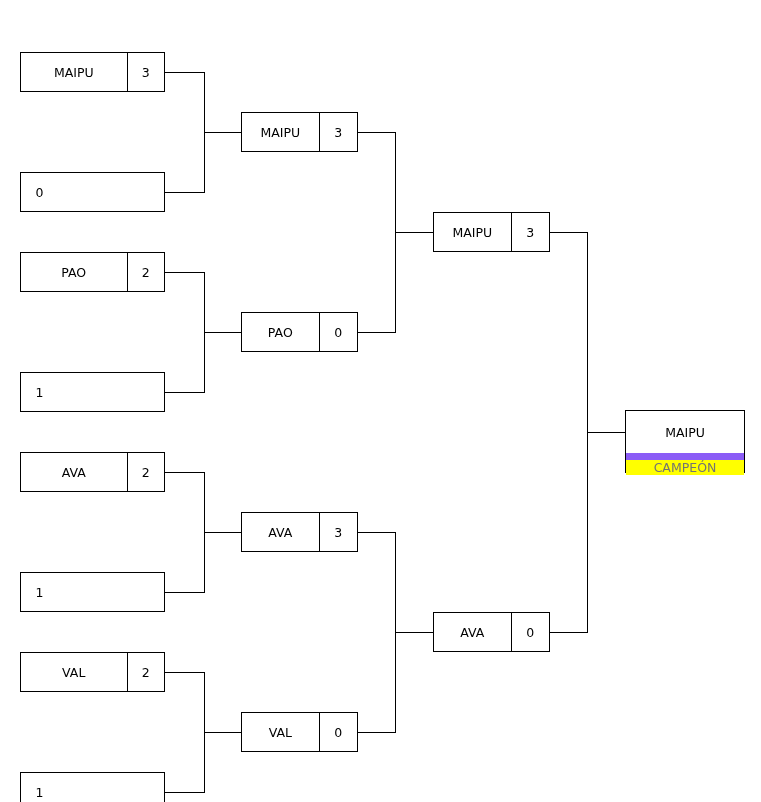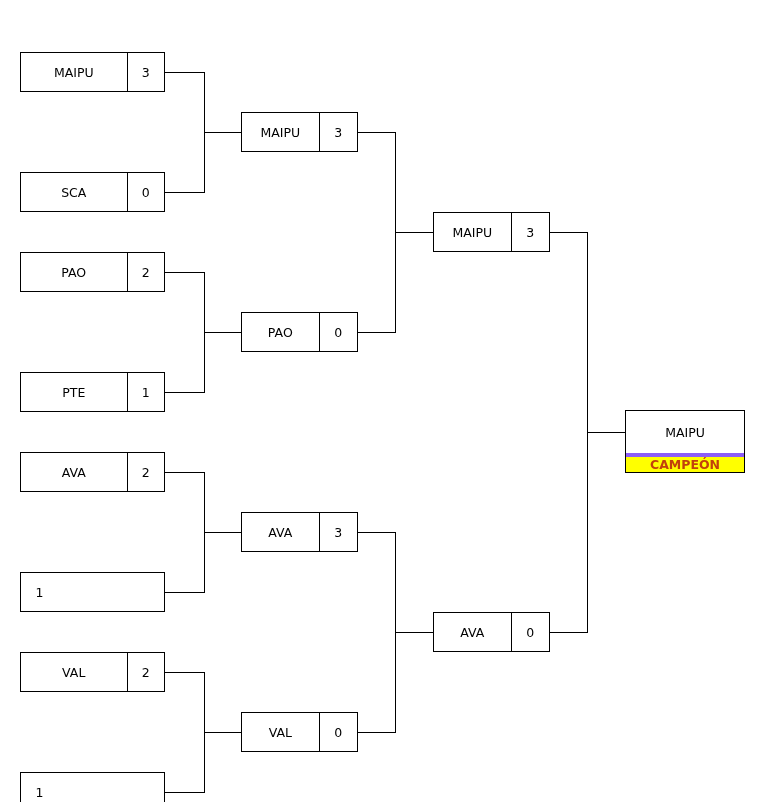--- a/index.html
+++ b/index.html
@@ -88,47 +88,44 @@
     font-size: 12.5px;
     color: #000000;
     box-sizing: border-box;
   }
   .champion-label {
     flex: 1 1 auto;
     display: flex;
     align-items: center;
     justify-content: center;
     font-size: 12.5px;
-    color: #c2410c;
+    color: #737373;
     background: #ffff00;
-    border-top: 4px solid #8b5cf6;
-    box-sizing: border-box;
-    font-weight: bold;
+    border-top: 7px solid #8b5cf6;
+    box-sizing: border-box;
   }
 </style>
 </head>
 <body>
 
 <div id="bracket">
 
   <div class="match r1" style="top:20px">
     <div class="team-name">MAIPU</div>
     <div class="team-score">3</div>
   </div>
   <div class="match r1" style="top:140px">
-    <div class="team-name">SCA</div>
     <div class="team-score">0</div>
   </div>
 
   <div class="match r1" style="top:220px">
     <div class="team-name">PAO</div>
     <div class="team-score">2</div>
   </div>
   <div class="match r1" style="top:340px">
-    <div class="team-name">PTE</div>
     <div class="team-score">1</div>
   </div>
 
   <div class="match r1" style="top:420px">
     <div class="team-name">AVA</div>
     <div class="team-score">2</div>
   </div>
   <div class="match r1" style="top:540px">
     <div class="team-score">1</div>
   </div>

